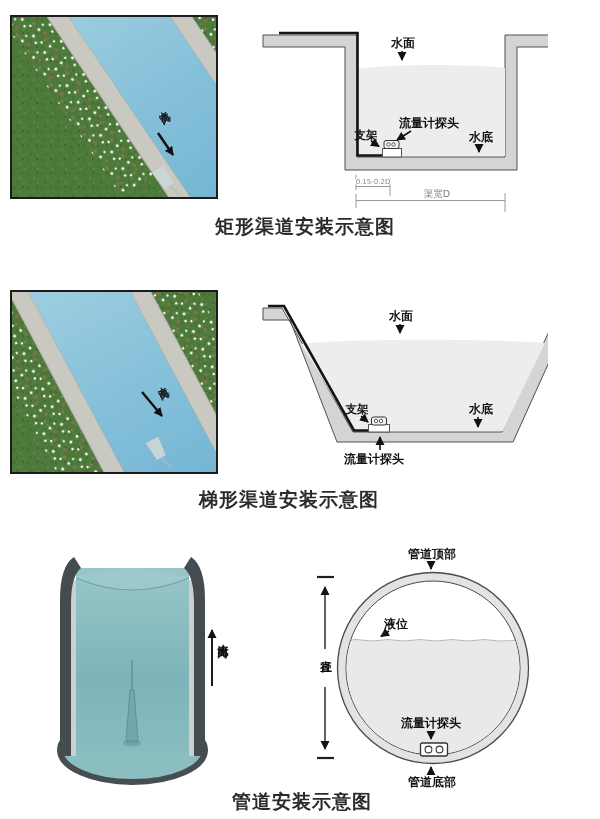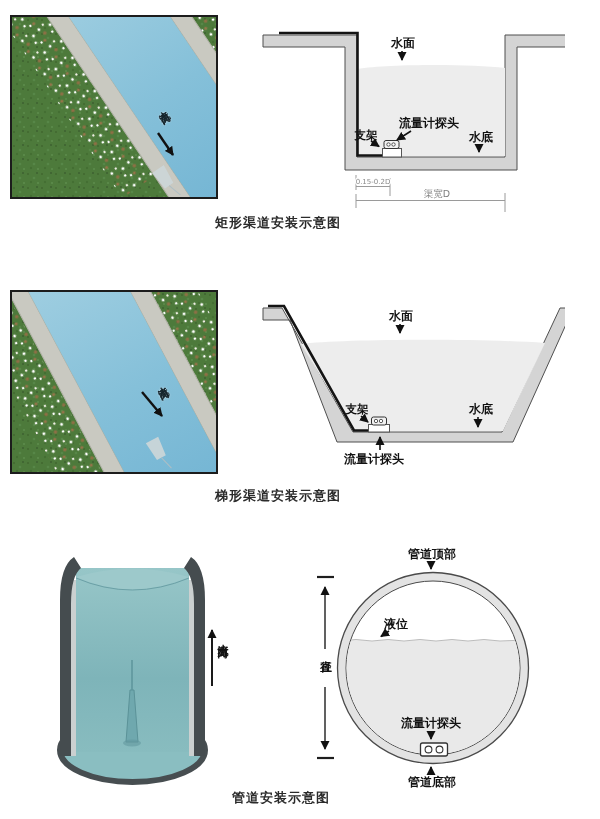--- a/index.html
+++ b/index.html
@@ -1,20 +1,20 @@
 <!DOCTYPE html>
 <html><head>
 <meta charset="utf-8">
 <style>
   html,body{margin:0;padding:0;background:#fff;}
   .page{position:relative;width:548px;height:819px;background:#ffffff;overflow:hidden;
-        font-family:"DejaVu Sans","Liberation Sans",sans-serif;padding-left:17px;}
+        font-family:"DejaVu Sans","Liberation Sans",sans-serif;}
   .abs{position:absolute;}
   .photo{position:absolute;border:2px solid #1c1c1c;background:#4d7a3b;}
-  .caption{position:absolute;font-size:13px;font-weight:bold;color:#2b2b2b;letter-spacing:1px;white-space:nowrap;}
+  .caption{position:absolute;font-size:19px;font-weight:bold;color:#2b2b2b;letter-spacing:1px;white-space:nowrap;}
   .vtext{position:absolute;writing-mode:vertical-rl;text-orientation:upright;white-space:nowrap;
          color:#111;font-weight:bold;}
   .flowlabel{font-size:10px;letter-spacing:1px;color:#16262e;text-shadow:0 0 2px rgba(255,255,255,.5);}
   svg text{font-family:"DejaVu Sans","Liberation Sans",sans-serif;}
   .dlabel{font-size:12px;font-weight:bold;fill:#111;}
   .dlabel-sm{font-size:11.5px;font-weight:bold;fill:#111;}
   .dimtxt{font-size:7px;fill:#8a8a8a;}
   .dimtxt2{font-size:9.5px;fill:#7d7d7d;}
 </style>
 </head>
@@ -171,21 +171,21 @@
     <text x="401" y="320" text-anchor="middle" class="dlabel">水面</text>
     <line x1="400" y1="324" x2="400" y2="333" stroke="#111" stroke-width="1.6" marker-end="url(#ar2)"></line>
     <text x="357" y="413" text-anchor="middle" class="dlabel-sm">支架</text>
     <line x1="361" y1="416" x2="368" y2="422" stroke="#111" stroke-width="1.6" marker-end="url(#ar2)"></line>
     <text x="481" y="413" text-anchor="middle" class="dlabel">水底</text>
     <line x1="478" y1="417" x2="478" y2="427" stroke="#111" stroke-width="1.6" marker-end="url(#ar2)"></line>
     <text x="374" y="463" text-anchor="middle" class="dlabel">流量计探头</text>
     <line x1="380" y1="450" x2="380" y2="437" stroke="#111" stroke-width="1.6" marker-end="url(#ar2)"></line>
   </svg>
 
-  <div class="caption" style="left:215px;top:487px;">梯形渠道安装示意图</div>
+  <div class="caption" style="left:199px;top:487px;">梯形渠道安装示意图</div>
 
   <svg class="abs" style="left:40px;top:540px;" width="235" height="260" viewBox="0 0 235 260">
     <defs>
       <linearGradient id="pg" x1="0" y1="0" x2="0" y2="1">
         <stop offset="0" stop-color="#97c6c8"></stop>
           <stop offset="0.6" stop-color="#7eb4b9"></stop>
           <stop offset="1" stop-color="#88bcbf"></stop>
       </linearGradient>
       <marker id="pa3" markerUnits="userSpaceOnUse" markerWidth="10" markerHeight="10" refX="8" refY="5" orient="auto">
         <path d="M0,0.5 L9,5 L0,9.5 Z" fill="#111"></path>

